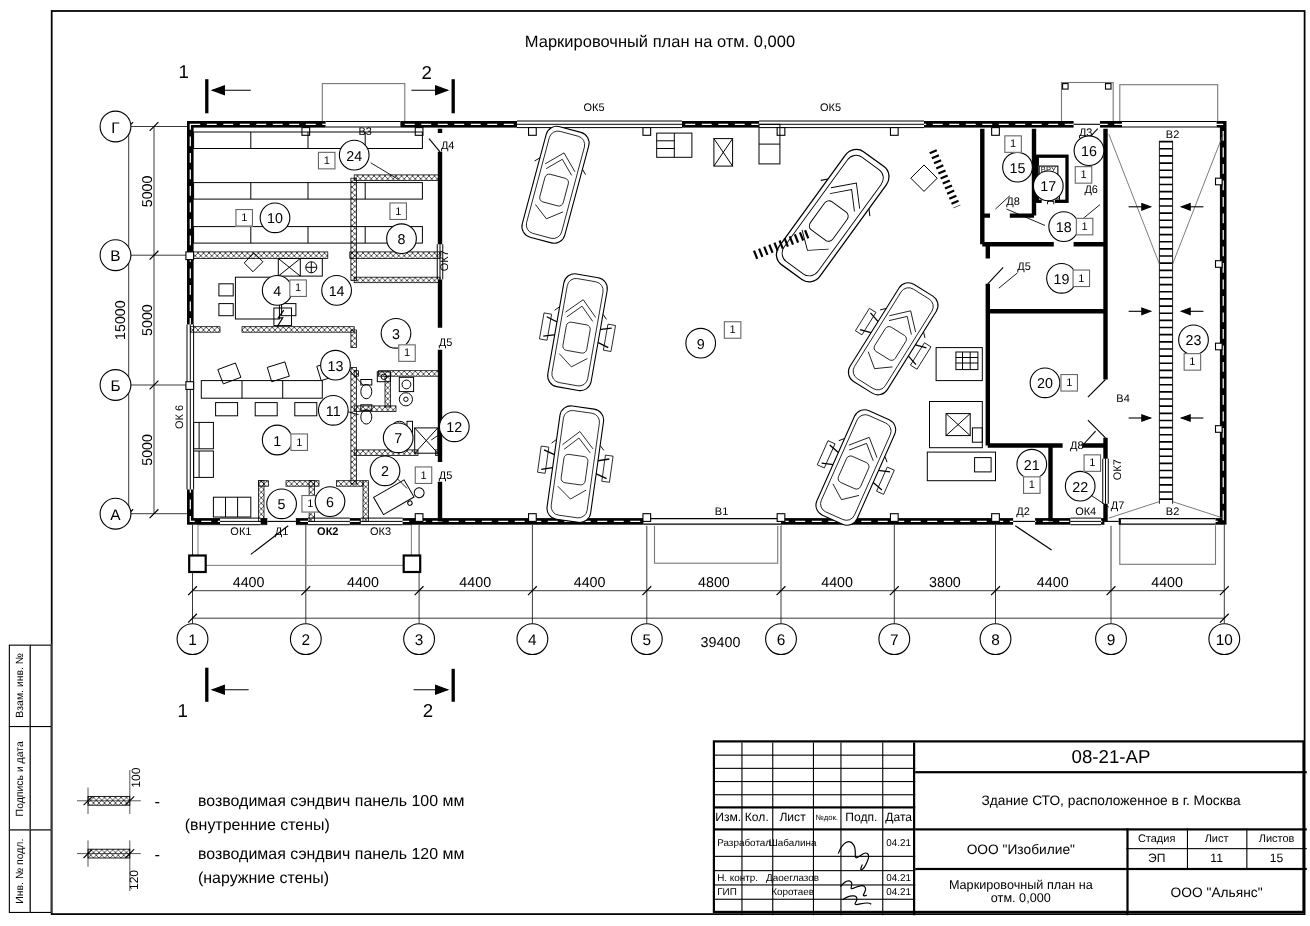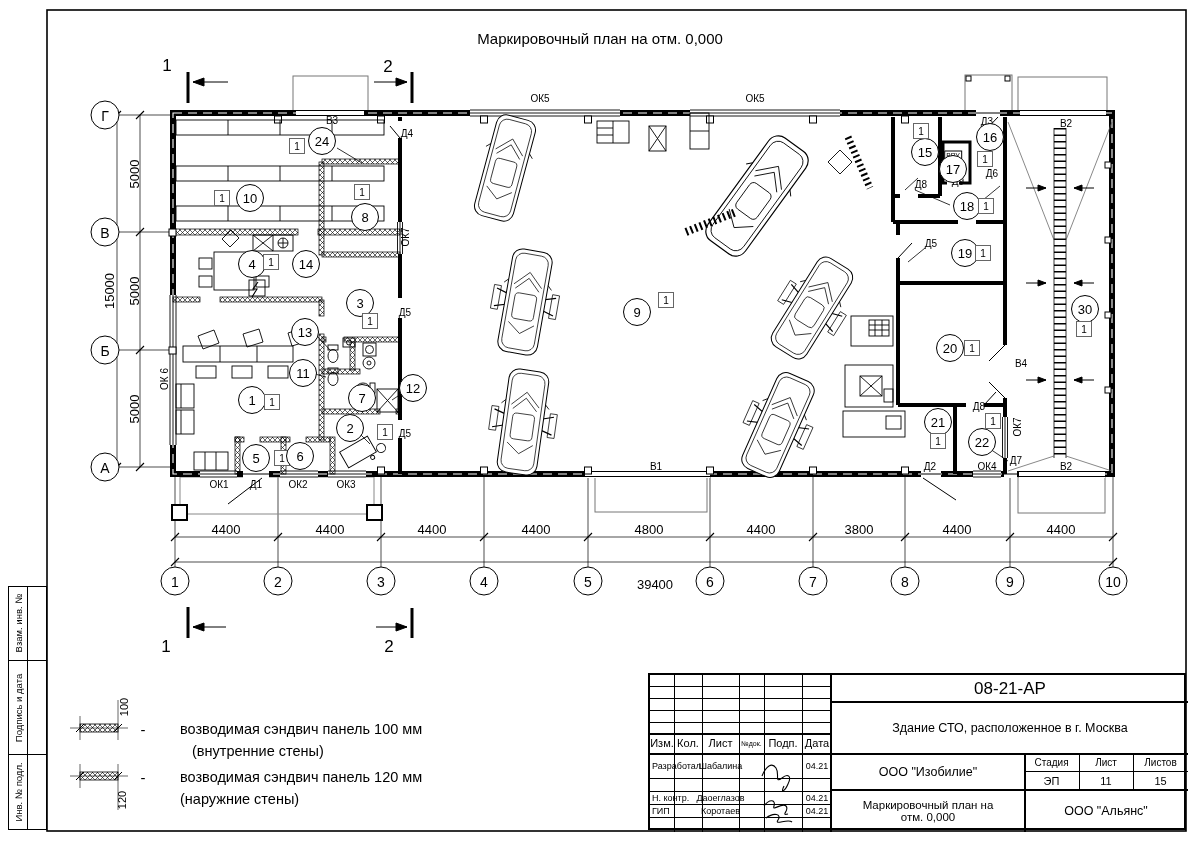--- a/index.html
+++ b/index.html
@@ -389,21 +389,21 @@
       <span class="lbl pl rot" style="left: 164px; top: 379px;">ОК 6</span>
       <span class="lbl pl" style="left: 405px; top: 312px;">Д5</span>
       <span class="lbl pl" style="left: 405px; top: 433px;">Д5</span>
       <span class="lbl pl" style="left: 1016px; top: 460px;">Д7</span>
       <span class="lbl pl" style="left: 930px; top: 466px;">Д2</span>
       <span class="lbl pl" style="left: 987px; top: 466px;">ОК4</span>
       <span class="lbl pl" style="left: 1066px; top: 466px;">В2</span>
       <span class="lbl pl" style="left: 656px; top: 466px;">В1</span>
       <span class="lbl pl" style="left: 219px; top: 484px;">ОК1</span>
       <span class="lbl pl" style="left: 256px; top: 484px;">Д1</span>
-      <span class="lbl pl" style="left: 298px; top: 484px;">ОК2</span>
+      <span class="lbl pl" style="left: 298px; top: 484px; font-weight: bold;">ОК2</span>
       <span class="lbl pl" style="left: 346px; top: 484px;">ОК3</span>
       <span class="lbl rc" style="left: 252px; top: 400px;">1</span>
       <span class="lbl bm" style="left: 272px; top: 402px;">1</span>
       <span class="lbl rc" style="left: 350px; top: 428px;">2</span>
       <span class="lbl bm" style="left: 385px; top: 432px;">1</span>
       <span class="lbl rc" style="left: 360px; top: 303px;">3</span>
       <span class="lbl bm" style="left: 370px; top: 321px;">1</span>
       <span class="lbl rc" style="left: 252px; top: 264px;">4</span>
       <span class="lbl bm" style="left: 271px; top: 262px;">1</span>
       <span class="lbl rc" style="left: 256px; top: 458px;">5</span>
@@ -428,21 +428,21 @@
       <span class="lbl rc" style="left: 967px; top: 206px;">18</span>
       <span class="lbl bm" style="left: 986px; top: 206px;">1</span>
       <span class="lbl rc" style="left: 965px; top: 253px;">19</span>
       <span class="lbl bm" style="left: 983px; top: 253px;">1</span>
       <span class="lbl rc" style="left: 950px; top: 348px;">20</span>
       <span class="lbl bm" style="left: 972px; top: 348px;">1</span>
       <span class="lbl rc" style="left: 938px; top: 422px;">21</span>
       <span class="lbl bm" style="left: 938px; top: 441px;">1</span>
       <span class="lbl rc" style="left: 982px; top: 442px;">22</span>
       <span class="lbl bm" style="left: 993px; top: 421px;">1</span>
-      <span class="lbl rc" style="left: 1085px; top: 309px;">30</span>
+      <span class="lbl rc" style="left: 1085px; top: 309px;">23</span>
       <span class="lbl bm" style="left: 1084px; top: 329px;">1</span>
       <span class="lbl rc" style="left: 322px; top: 141px;">24</span>
       <span class="lbl bm" style="left: 297px; top: 146px;">1</span>
       <span class="lbl ax" style="left: 175px; top: 581px;">1</span>
       <span class="lbl ax" style="left: 278px; top: 581px;">2</span>
       <span class="lbl ax" style="left: 381px; top: 581px;">3</span>
       <span class="lbl ax" style="left: 484px; top: 581px;">4</span>
       <span class="lbl ax" style="left: 588px; top: 581px;">5</span>
       <span class="lbl ax" style="left: 710px; top: 581px;">6</span>
       <span class="lbl ax" style="left: 813px; top: 581px;">7</span>
@@ -474,21 +474,21 @@
     </div>
 
 <div class="sheet-title">Маркировочный план на отм. 0,000</div>
 
 <div>
   <div class="lg-dim" style="left:124px;top:707px;">100</div>
   <div class="lg-dim" style="left:122px;top:800px;">120</div>
   <div class="lg-dash" style="left:143px;top:729px;">-</div>
   <div class="lg-dash" style="left:143px;top:777px;">-</div>
   <div class="lg-text" style="left:180px;top:729px;">возводимая сэндвич панель 100 мм</div>
-  <div class="lg-text" style="left:192px;top:751px;">(внутренние стены)</div>
+  <div class="lg-text" style="left:168px;top:751px;">(внутренние стены)</div>
   <div class="lg-text" style="left:180px;top:777px;">возводимая сэндвич панель 120 мм</div>
   <div class="lg-text" style="left:180px;top:799px;">(наружние стены)</div>
 </div>
 
 <div>
   <div class="sb-cell" style="left:8px;top:586px;width:20px;height:75px;"></div>
   <div class="sb-cell" style="left:27px;top:586px;width:20px;height:75px;"></div>
   <div class="sb-cell" style="left:8px;top:660px;width:20px;height:95px;"></div>
   <div class="sb-cell" style="left:27px;top:660px;width:20px;height:95px;"></div>
   <div class="sb-cell" style="left:8px;top:754px;width:20px;height:76px;"></div>

